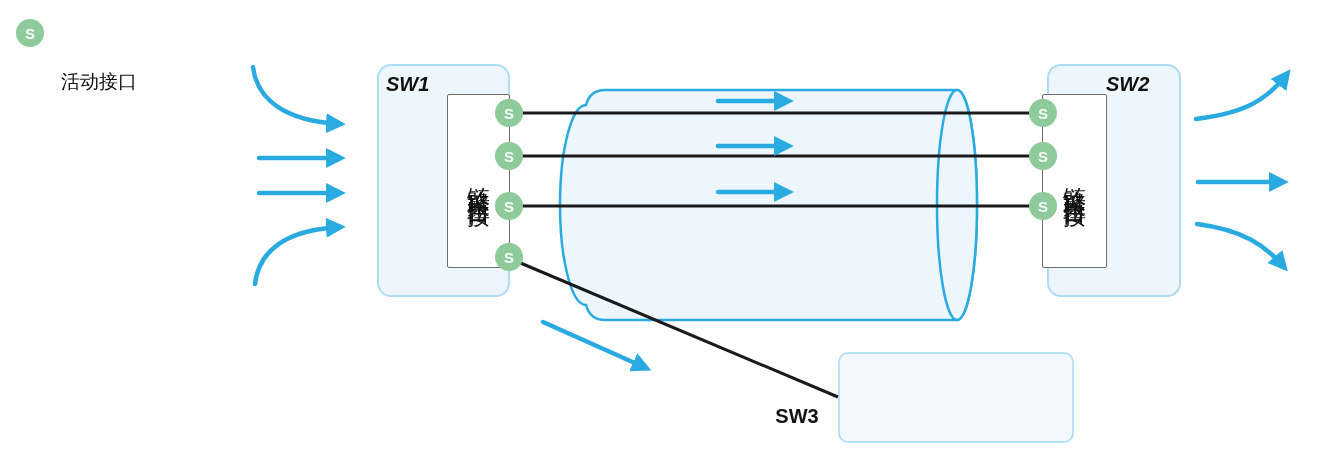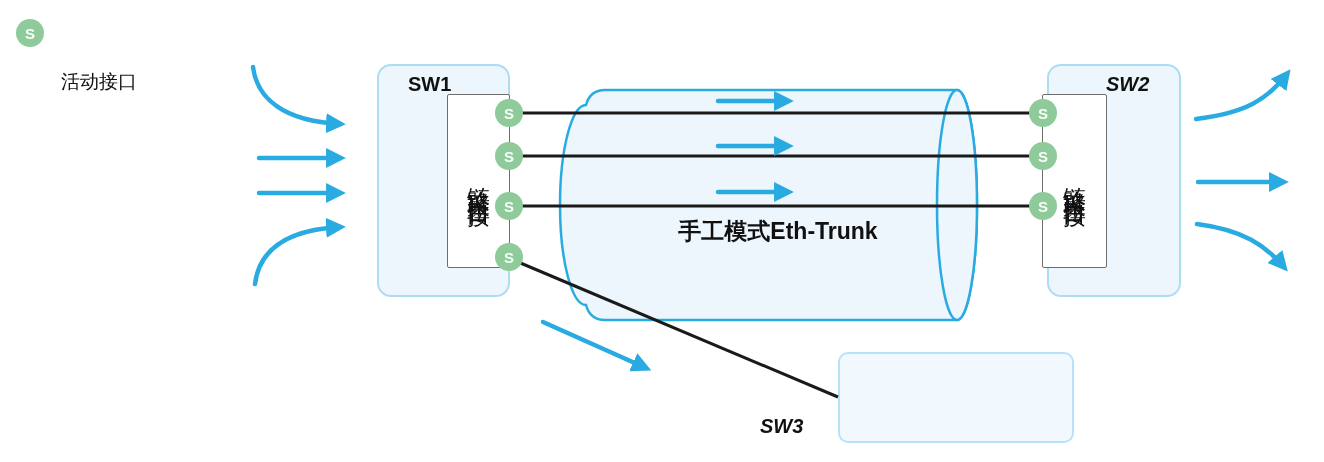--- a/index.html
+++ b/index.html
@@ -27,23 +27,23 @@
          background: #F2F9FE; border-color: #B6E2F8; }
 
   .dev-title {
     position: absolute;
     font-weight: bold;
     font-size: 20px;
     line-height: 22px;
     color: #111;
     white-space: nowrap;
   }
-  .sw1-title { left: 408px; top: 73px; }
+  .sw1-title { left: 386px; top: 73px; font-style: italic; }
   .sw2-title { left: 1106px; top: 73px; font-style: italic; }
-  .sw3-title { left: 760px; top: 415px; width: 74px; text-align: left; font-style: italic; }
+  .sw3-title { left: 760px; top: 405px; width: 74px; text-align: center; }
 
   
   .lag-box {
     position: absolute;
     background: #ffffff;
     border: 1.5px solid #6e6e6e;
     border-radius: 2px;
     box-sizing: border-box;
     display: flex;
     align-items: center;
@@ -169,15 +169,14 @@
   <div class="port s1p4">S</div>
 
   <div class="port s2p1">S</div>
   <div class="port s2p2">S</div>
   <div class="port s2p3">S</div>
 
   <div class="dev-title sw1-title">SW1</div>
   <div class="dev-title sw2-title">SW2</div>
   <div class="dev-title sw3-title">SW3</div>
 
-  <div class="trunk-label">手工模式Eth-Trunk</div>
 
 </div>
 
 </body></html>

